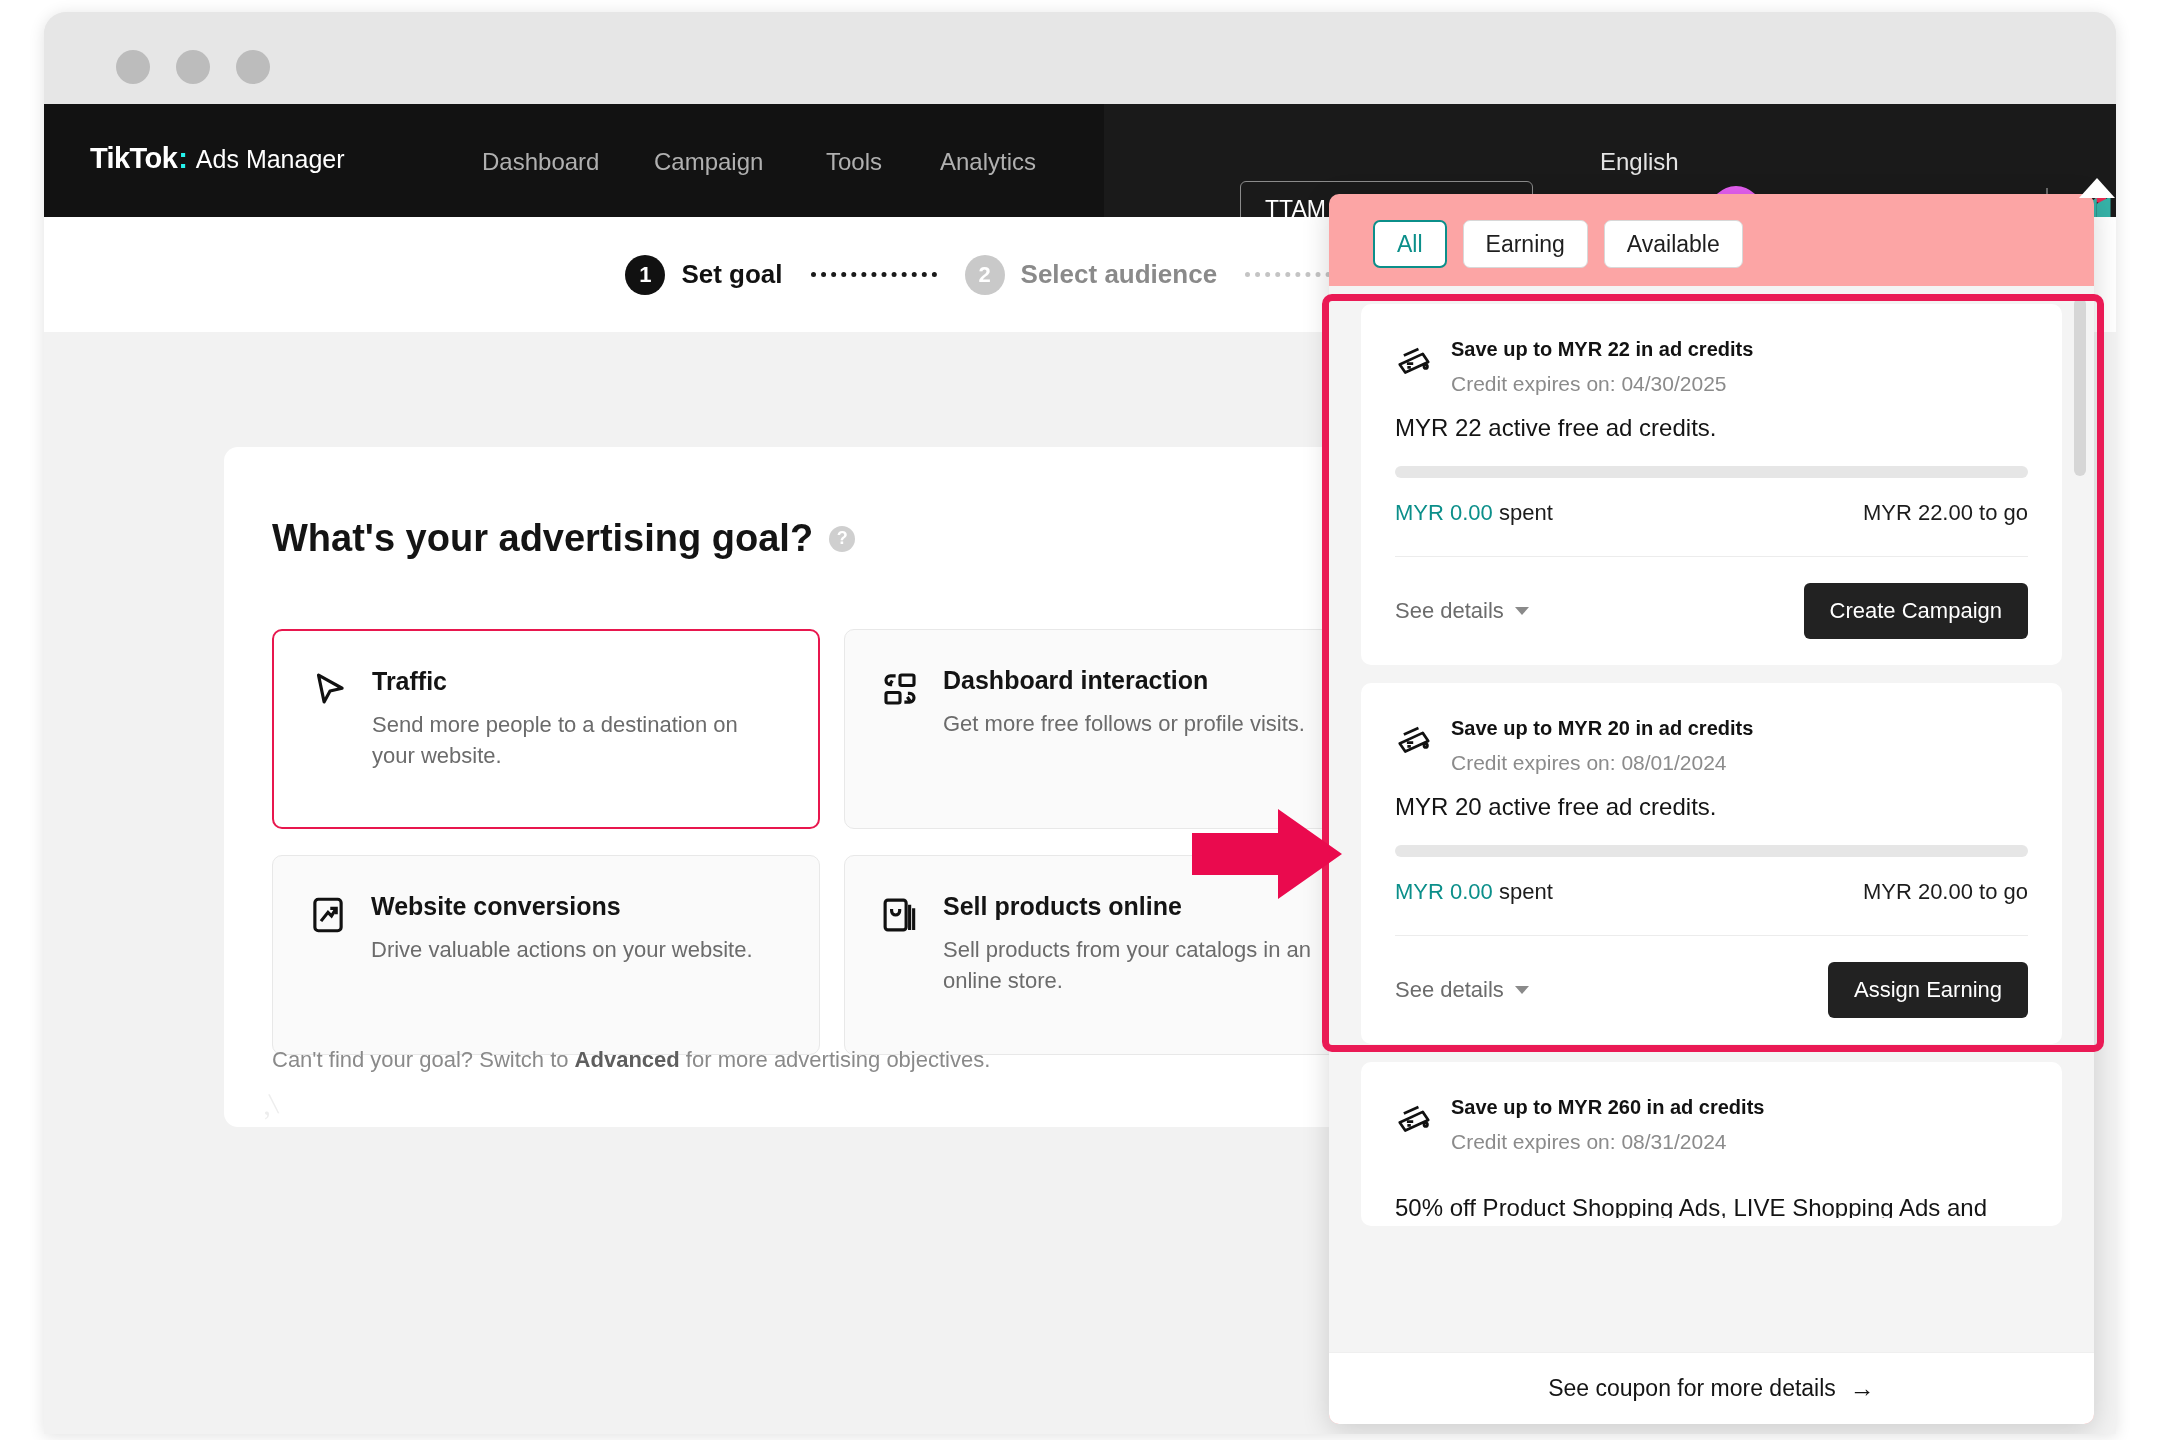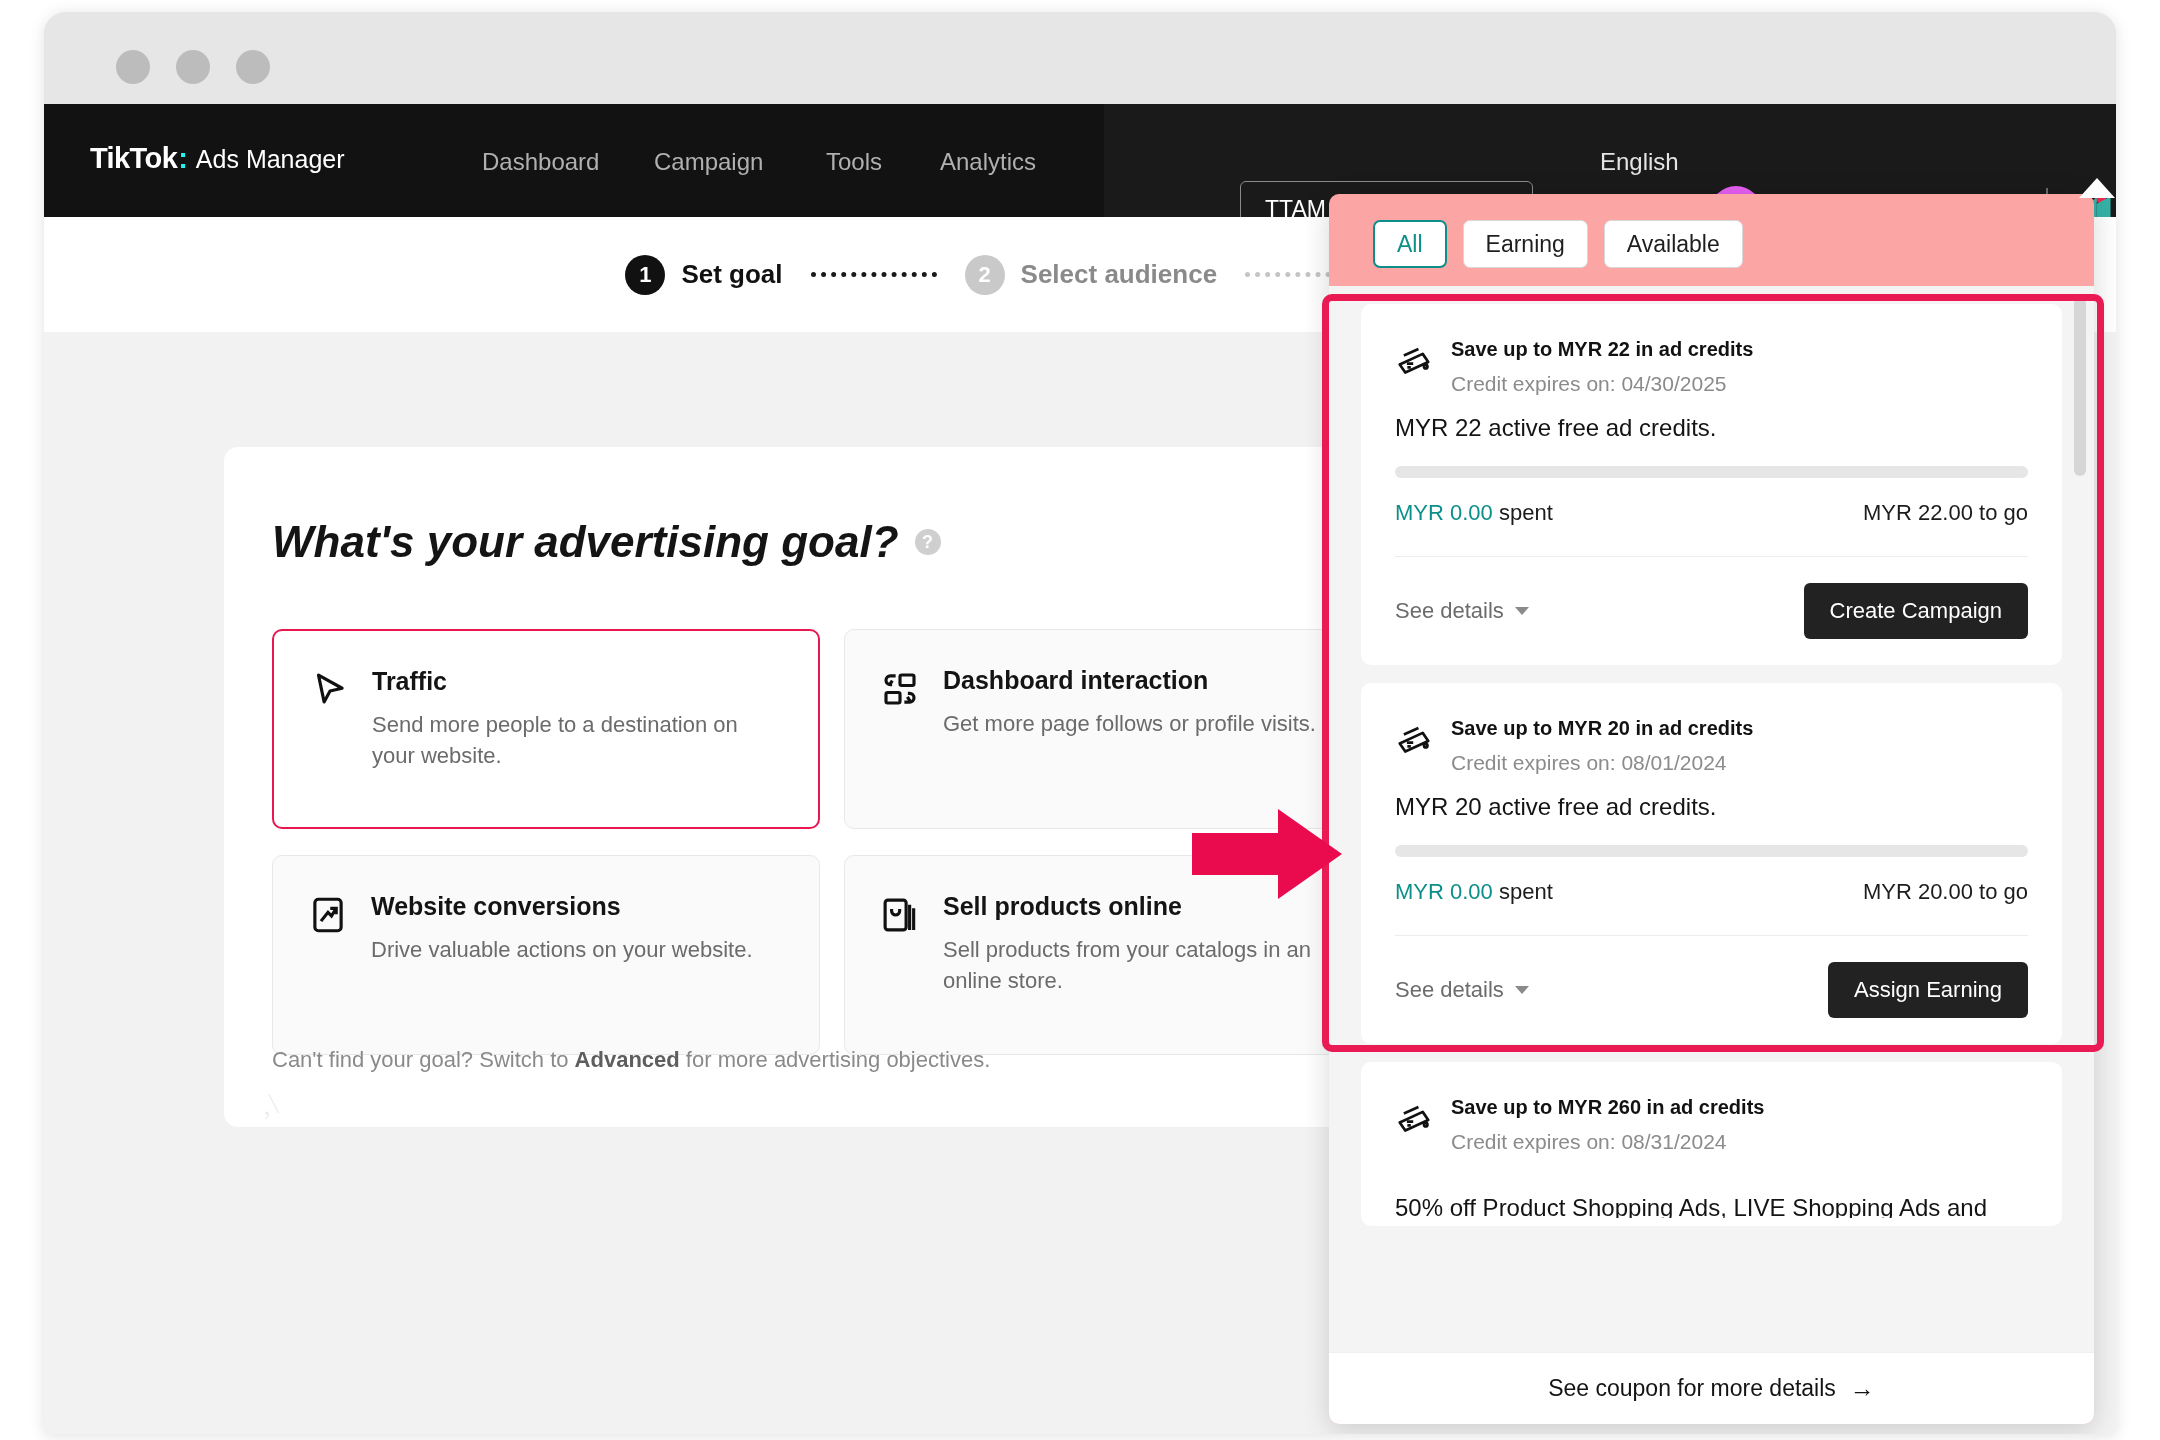--- a/index.html
+++ b/index.html
@@ -157,21 +157,21 @@
   }
   #card-panel {
     position: absolute; left: 180px; top: 115px;
     width: 1620px; height: 680px;
     background: #ffffff; border-radius: 14px;
   }
   #goal-heading {
     position: absolute; left: 48px; top: 70px;
     display: flex; align-items: center; gap: 16px;
   }
-  #goal-heading .txt { font-size: 44px; font-weight: bold; color: #141414; font-style: italic; }
+  #goal-heading .txt { font-size: 38px; font-weight: bold; color: #141414; }
   .q-badge {
     width: 26px; height: 26px; border-radius: 50%;
     background: #cfcfcf; color: #ffffff;
     font-size: 18px; font-weight: bold;
     display: flex; align-items: center; justify-content: center;
   }
 
   #goal-grid {
     position: absolute; left: 48px; top: 182px;
     width: 1100px;
@@ -445,21 +445,21 @@
                   <svg viewBox="0 0 24 24" fill="none" stroke="#111111" stroke-width="1.8">
                     <rect x="12" y="4" width="8" height="6" rx="1"></rect>
                     <rect x="4" y="14" width="8" height="6" rx="1"></rect>
                     <path d="M9.5 4.5H6.5a2.5 2.5 0 0 0 0 5h1"></path>
                     <path d="M14.5 19.5h3a2.5 2.5 0 0 0 0-5h-1"></path>
                     <path d="M7.6 7.2 6 9.6M16.2 16.5l1.6 2.4"></path>
                   </svg>
                 </span>
                 <div>
                   <div class="goal-title">Dashboard interaction</div>
-                  <div class="goal-desc">Get more page follows or profile visits.</div>
+                  <div class="goal-desc">Get more free follows or profile visits.</div>
                 </div>
               </div>
             </div>
 
             <div class="goal-card">
               <div class="goal-row">
                 <span class="goal-icon">
                   <svg viewBox="0 0 24 24" fill="none" stroke="#111111" stroke-width="1.8">
                     <rect x="4.5" y="3" width="15" height="18" rx="2"></rect>
                     <path d="M8 15.5 L12 10.5 L14 12.5 L16.5 8.5"></path>

